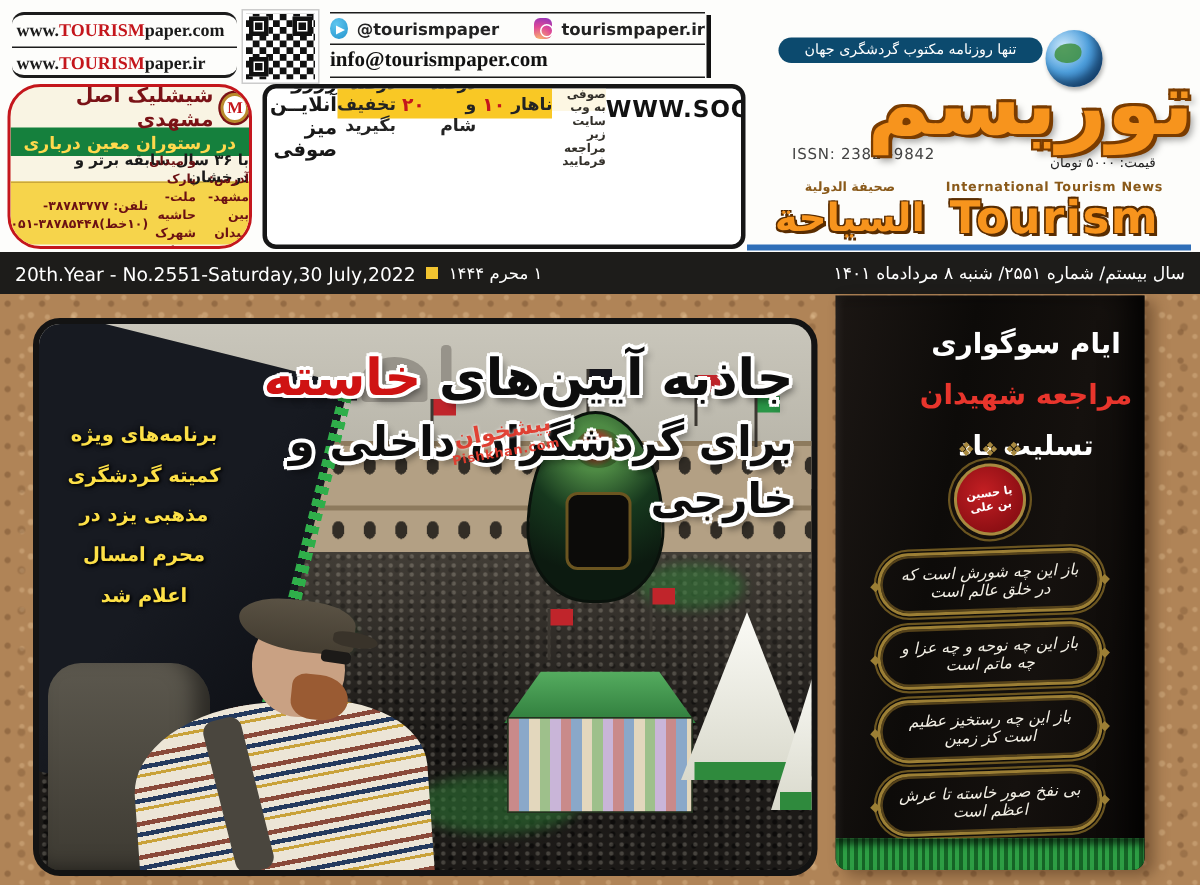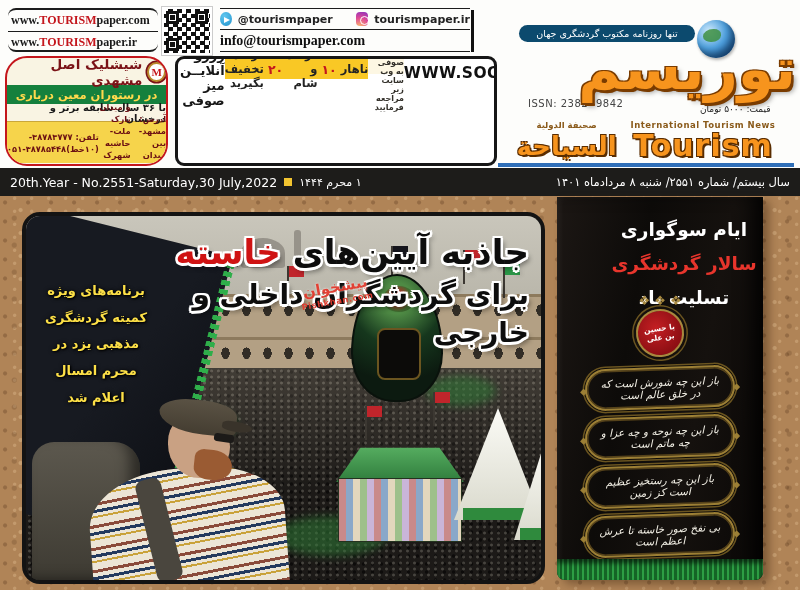--- a/index.html
+++ b/index.html
@@ -398,21 +398,21 @@
       <div class="abs watermark">
         <b>پیشخوان</b>
         <span>Pishkhan.com</span>
       </div>
       <div class="abs sidenote">برنامه‌های ویژه کمیته گردشگری مذهبی یزد در محرم امسال اعلام شد</div>
     </div>
 
     <div class="abs mbanner">
       <div class="abs mb-title">
         <div>ایام سوگواری</div>
-        <div><span class="red">سالار گردشگری</span><span> تسلیت باد</span></div>
+        <div><span class="red">مراجعه شهیدان</span><span> تسلیت باد</span></div>
       </div>
       <div class="abs mb-ornament">❖ ❖ ❖</div>
       <div class="abs seal">یا حسین بن علی</div>
 
       <div class="abs cartouche" style="top:170px;">باز این چه شورش است که در خلق عالم است</div>
       <div class="abs cartouche" style="top:219px;">باز این چه نوحه و چه عزا و چه ماتم است</div>
       <div class="abs cartouche" style="top:268px;">باز این چه رستخیز عظیم است کز زمین</div>
       <div class="abs cartouche" style="top:317px;">بی نفخ صور خاسته تا عرش اعظم است</div>
 
       <div class="abs fringe"></div>

